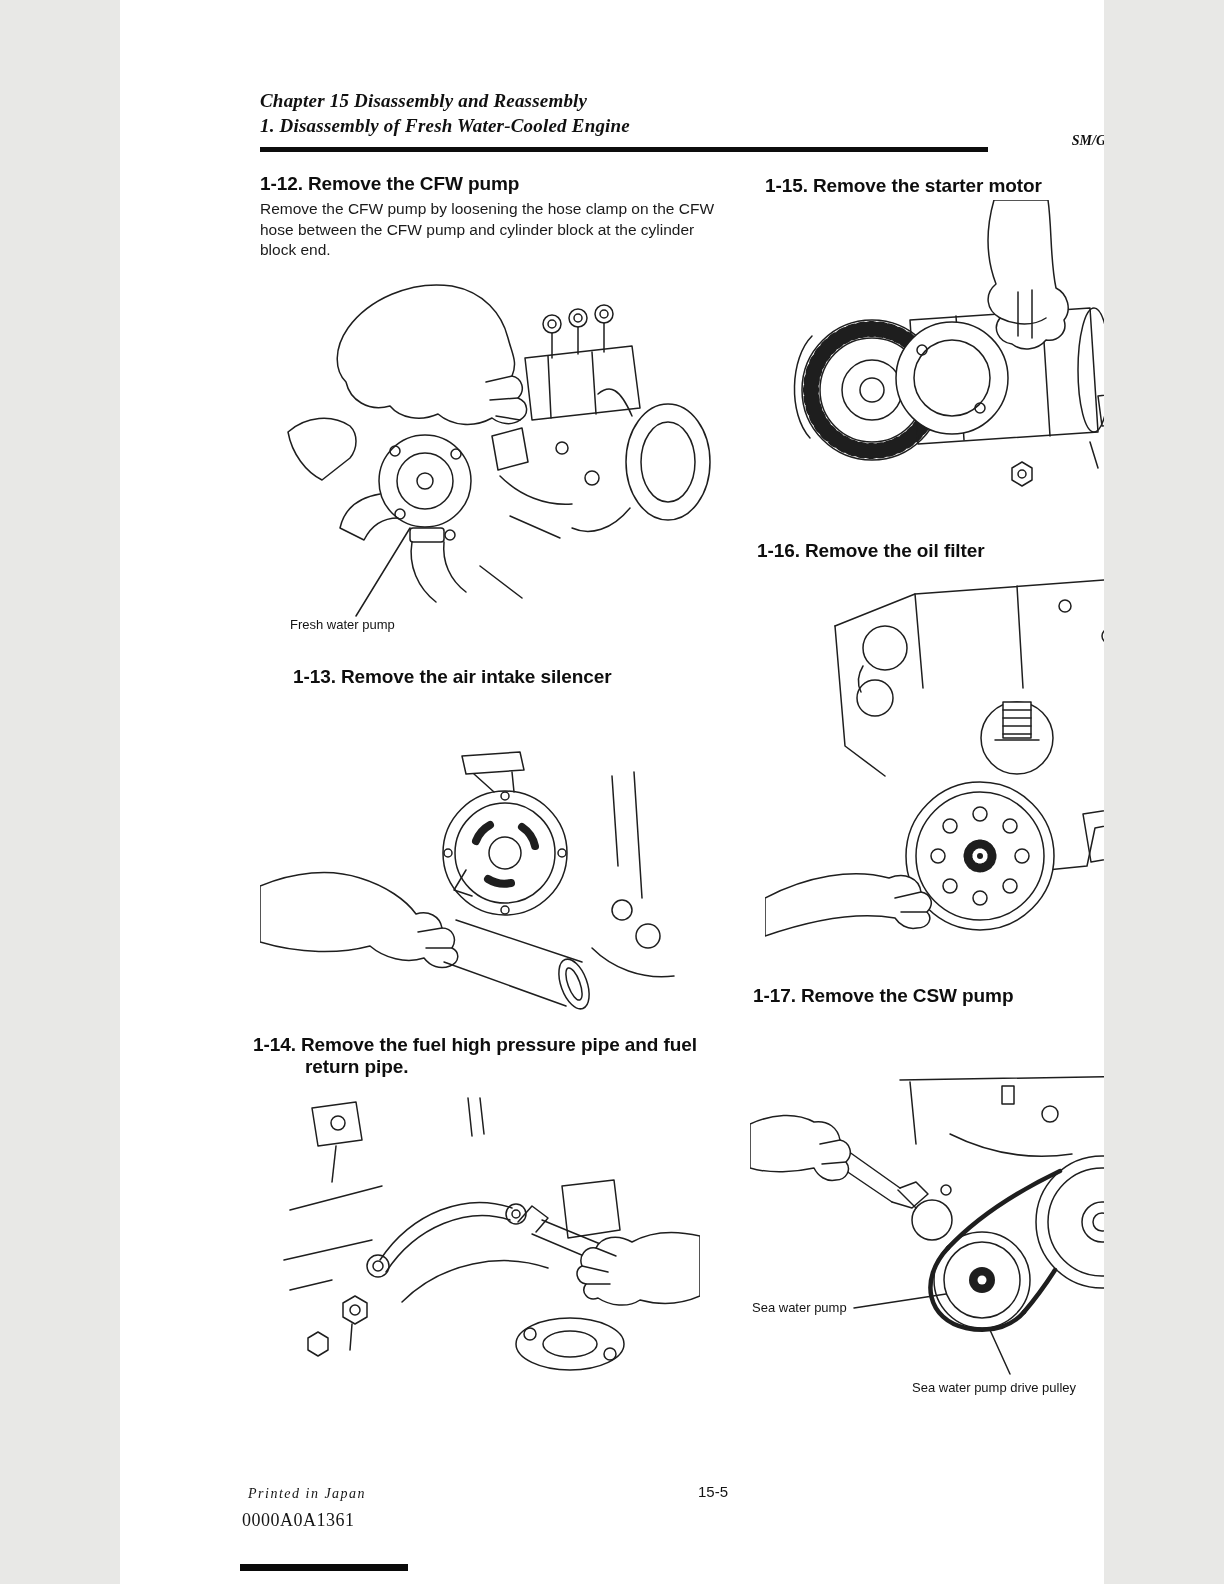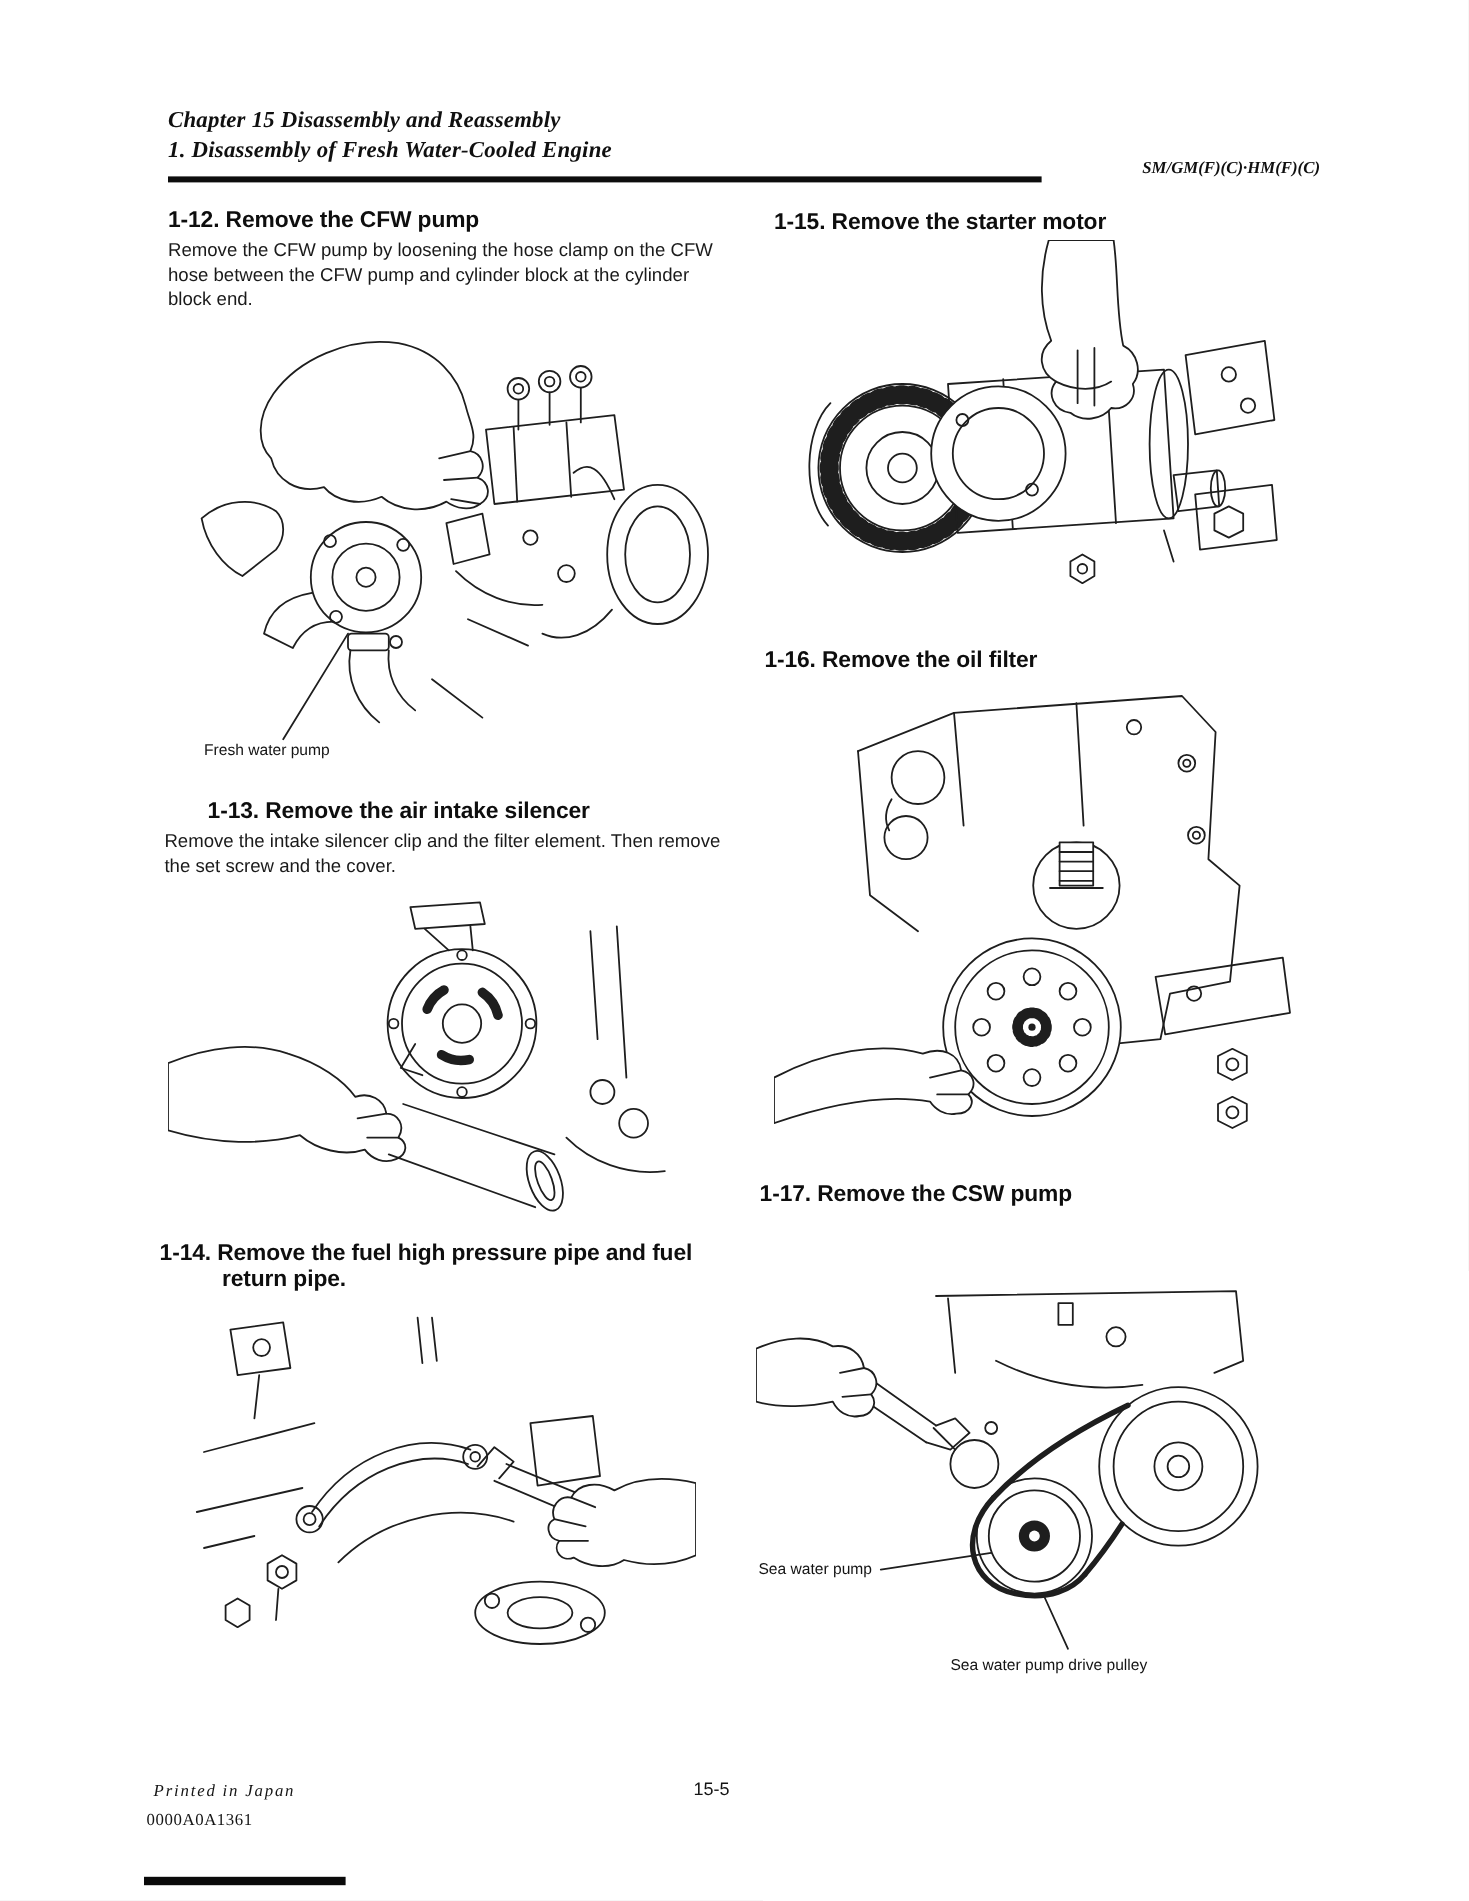--- a/index.html
+++ b/index.html
@@ -1,19 +1,19 @@
 <!DOCTYPE html>
 <html><head>
 <meta charset="utf-8">
 <style>
   * { margin:0; padding:0; box-sizing:border-box; }
   html,body { background:#e8e8e6; }
   body { font-family:"Liberation Sans", sans-serif; }
   #page {
-    position:relative; width:1224px; height:1584px;
+    position:relative; width:984px; height:1584px;
     background:#ffffff; margin:0 auto; overflow:hidden;
     color:#161616;
   }
   .abs { position:absolute; }
   .chapter-line {
     font-family:"Liberation Serif", serif; font-style:italic; font-weight:bold;
     font-size:19px; color:#101010; letter-spacing:0.2px;
   }
   .model-code {
     font-family:"Liberation Serif", serif; font-style:italic; font-weight:bold;
@@ -32,21 +32,21 @@
   .figure { position:absolute; }
   .figure svg { display:block; width:100%; height:100%; }
   svg.art * { stroke:#1e1e1e; stroke-width:1.5; fill:none; stroke-linecap:round; stroke-linejoin:round; }
   svg.art .hand { fill:#ffffff; stroke:#1e1e1e; }
   svg.art .wfill { fill:#ffffff; stroke:#1e1e1e; }
   svg.art .fill { fill:#1e1e1e; stroke:none; }
   .footer-printed {
     font-family:"Liberation Serif", serif; font-style:italic;
     font-size:14px; letter-spacing:1.5px; color:#151515;
   }
-  .footer-code { font-family:"Liberation Serif", serif; font-size:14px; color:#151515; letter-spacing:0.5px; }
+  .footer-code { font-family:"Liberation Serif", serif; font-size:18px; color:#151515; letter-spacing:0.5px; }
   .page-num { font-size:15px; color:#141414; }
   .bottom-bar { background:#0a0a0a; }
 </style>
 </head>
 <body>
 
 <div id="page">
 
   <div class="abs chapter-line" style="left:140px; top:90px;">Chapter 15 Disassembly and Reassembly</div>
   <div class="abs chapter-line" style="left:140px; top:115px;">1. Disassembly of Fresh Water-Cooled Engine</div>
@@ -95,21 +95,20 @@
       <path class="hand" d="M88,62 C108,34 150,14 192,20 C224,26 242,48 248,72 C252,88 258,96 252,110 C262,112 266,124 258,132 C268,136 270,148 260,154 C252,160 240,158 232,152 C214,162 192,160 178,148 C160,156 140,152 130,140 C108,146 90,134 86,116 C74,104 74,82 88,62 Z"></path>
       <path d="M252,110 L226,116"></path>
         <path d="M258,132 L230,134"></path>
         <path d="M260,154 L236,150"></path>
       <path d="M96,350 L150,262"></path>
     </svg>
     <div class="abs caption" style="left:30px; top:351px;">Fresh water pump</div>
   </div>
 
   <div class="abs sec-title" style="left:137px; top:666px;margin-left:36px;">1-13. Remove the air intake silencer</div>
-  <div class="abs body-text" style="left:137px; top:692px; width:465px;">Remove the intake silencer clip and the filter element. Then remove the set screw and the cover.</div>
 
   <div class="figure" style="left:140px; top:748px; width:430px; height:282px;">
     <svg class="art" viewBox="0 0 430 282">
       <path d="M352,28 L358,118"></path>
       <path d="M374,24 L382,150"></path>
       <circle cx="362" cy="162" r="10"></circle>
       <circle cx="388" cy="188" r="12"></circle>
       <path d="M332,200 C352,220 382,232 414,228"></path>
       <path d="M202,8 L260,4 L264,22 L206,26 Z"></path>
       <path d="M214,26 L234,44"></path>

